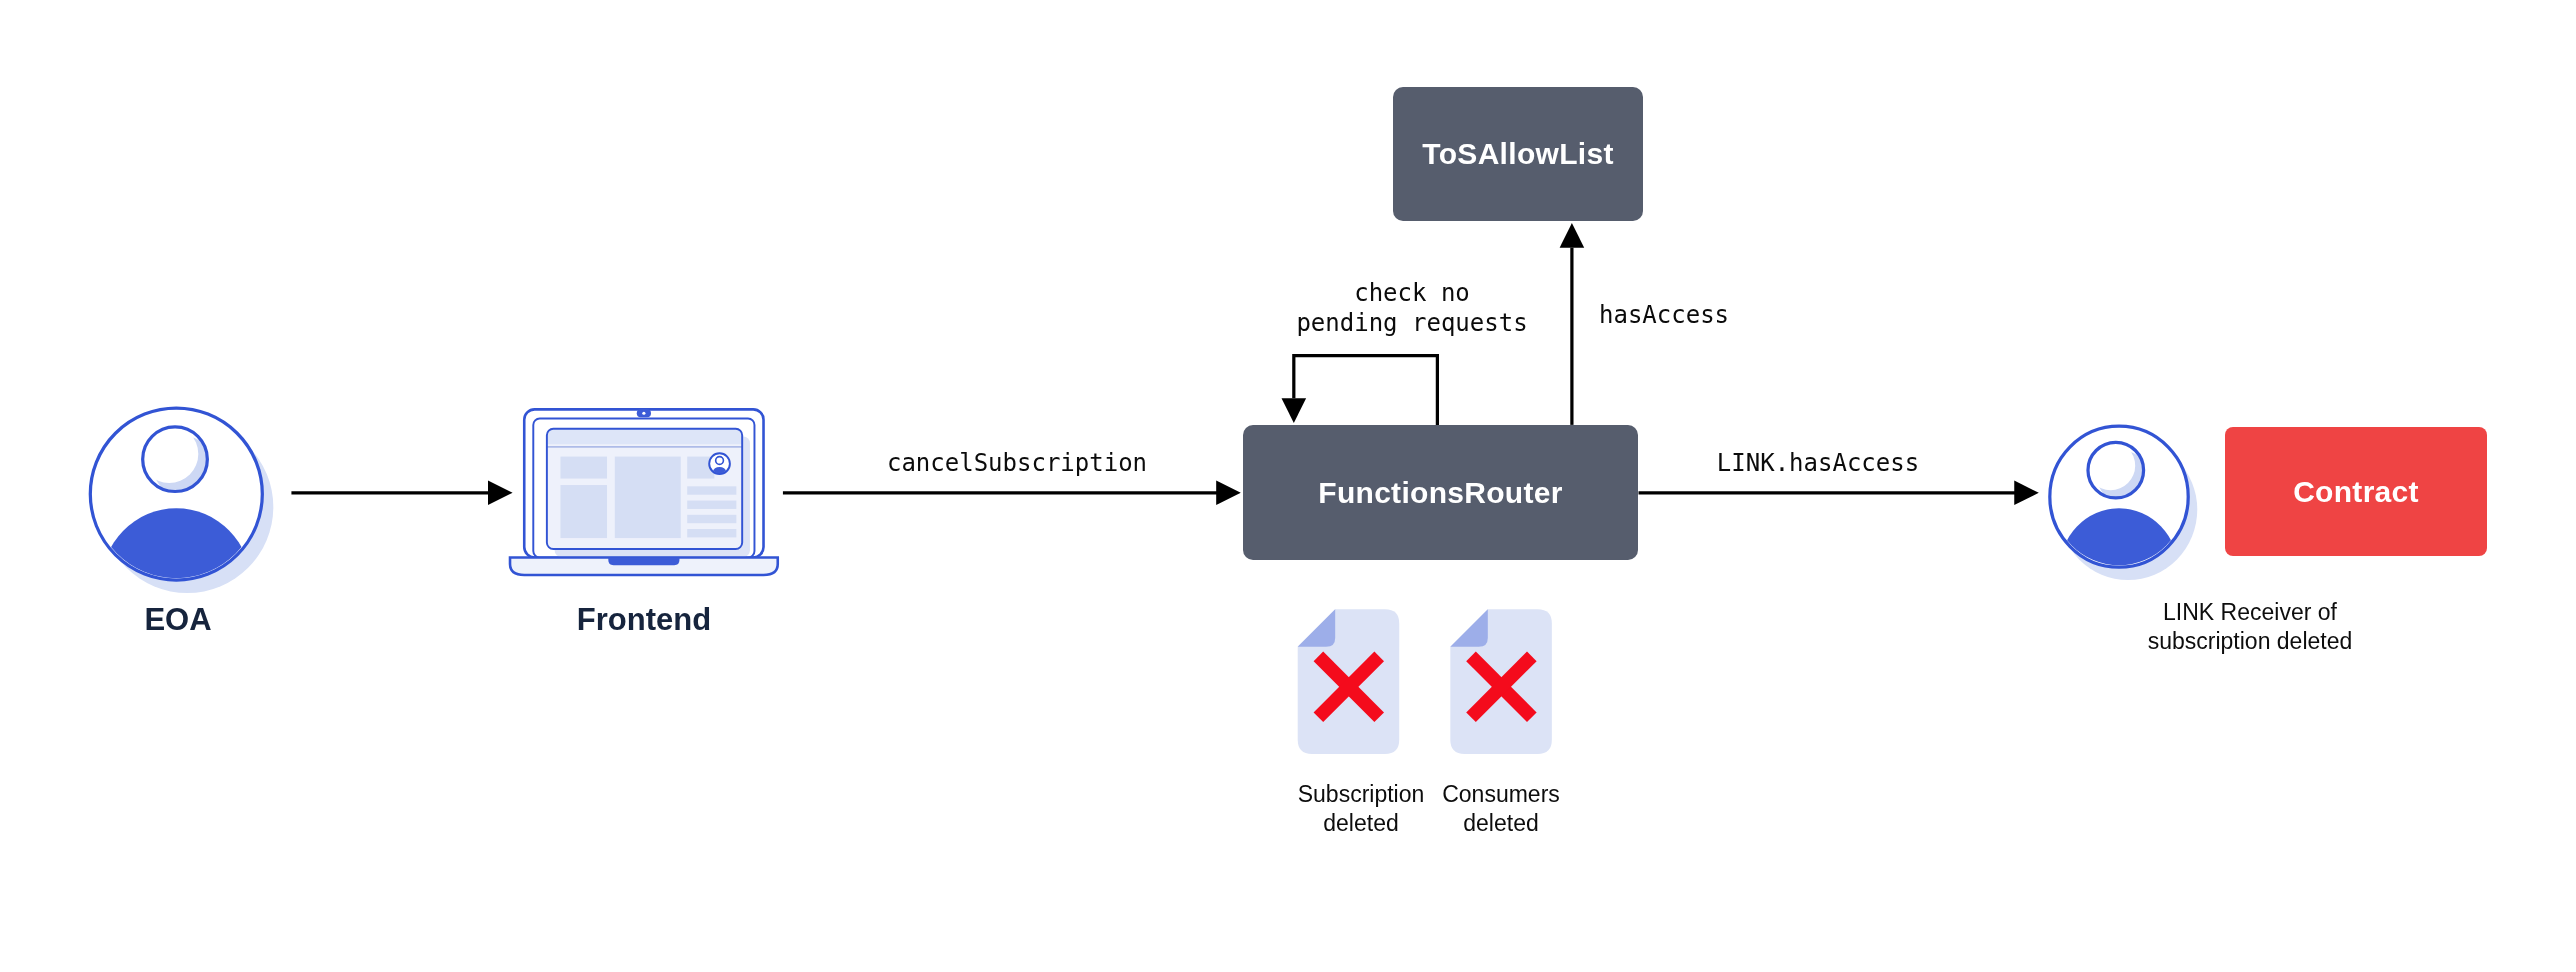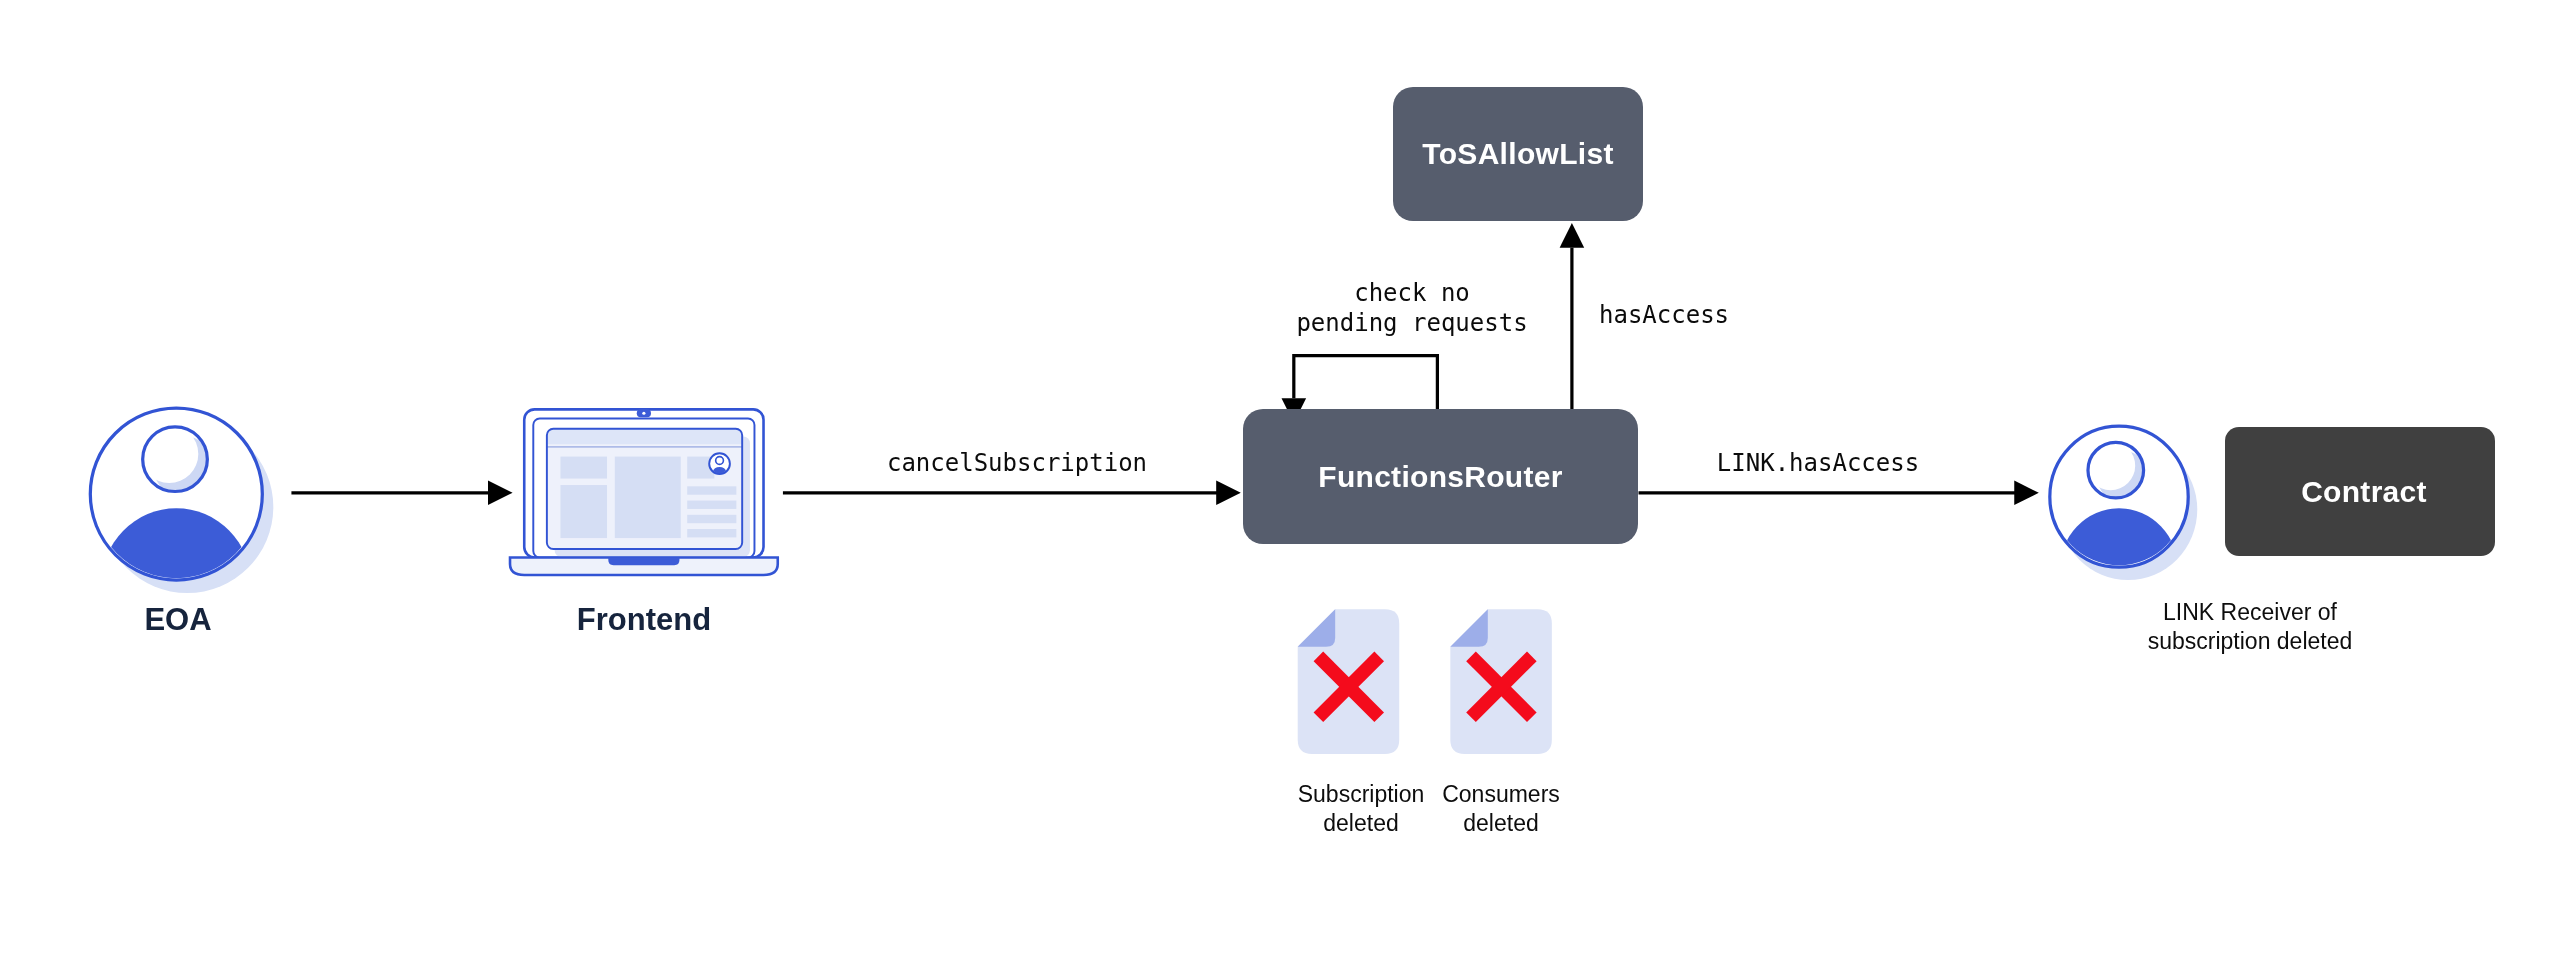--- a/index.html
+++ b/index.html
@@ -13,22 +13,22 @@
   .gfx{position:absolute;left:0;top:0;width:2576px;height:972px;}
   .label{position:absolute;white-space:nowrap;}
   .node-caption{
     font-weight:700;font-size:31px;color:#16243d;
     transform:translateX(-50%);text-align:center;
   }
   .box{
     position:absolute;display:flex;align-items:center;justify-content:center;
     color:#ffffff;font-weight:700;font-size:30px;letter-spacing:0.3px;
   }
-  .box-dark{background:#565d6d;border-radius:20px;}
-  .box-navy{background:#404040;border-radius:14px;padding-left:8px;}
+  .box-dark{background:#565d6d;border-radius:10px;}
+  .box-navy{background:#ef4444;border-radius:8px;}
   .mono{
     font-family:"DejaVu Sans Mono", monospace;
     font-size:24px;color:#0b0b0b;line-height:30px;
   }
   .mono.centered{transform:translateX(-50%);text-align:center;}
   .caption{
     font-size:23px;color:#0d0d0d;line-height:29px;
     transform:translateX(-50%);text-align:center;font-weight:400;
   }
   .caption span,.mono span{display:block;}
@@ -146,21 +146,21 @@
         <circle cx="3263" cy="720" r="38" fill="#ffffff"></circle>
       </g>
       <circle cx="3271" cy="727" r="43" fill="none" stroke="#3254d4" stroke-width="5"></circle>
     </g>
   </svg>
 
   <div class="box box-dark" style="left:1393px;top:87px;width:250px;height:134px;">
     <span>ToSAllowList</span>
   </div>
 
-  <div class="box box-dark" style="left:1243px;top:409px;width:395px;height:135px;">
+  <div class="box box-dark" style="left:1243px;top:425px;width:395px;height:135px;">
     <span>FunctionsRouter</span>
   </div>
 
   <div class="box box-navy" style="left:2225px;top:427px;width:262px;height:129px;">
     <span>Contract</span>
   </div>
 
   <div class="label node-caption" style="left:178px;top:602px;">EOA</div>
 
   <div class="label node-caption" style="left:644px;top:602px;">Frontend</div>

